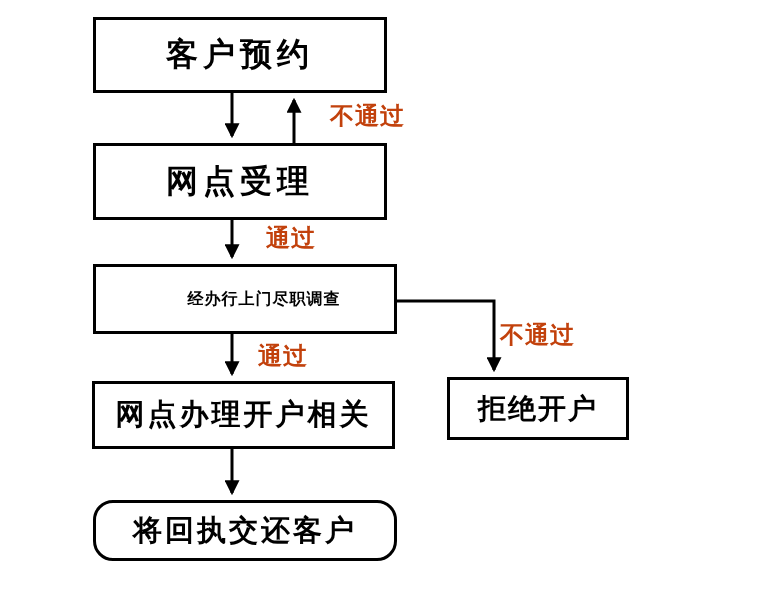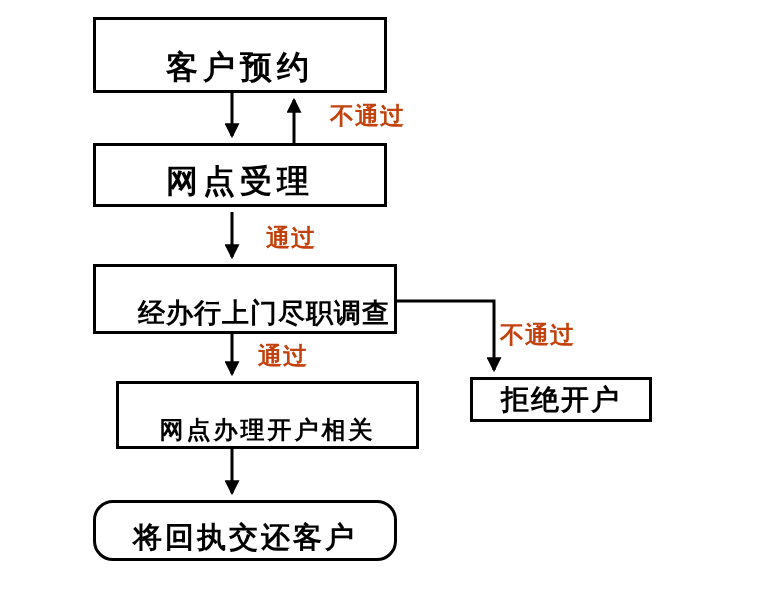--- a/index.html
+++ b/index.html
@@ -12,30 +12,30 @@
     overflow: hidden;
   }
   .node {
     position: absolute;
     box-sizing: border-box;
     border: 3px solid #000000;
     background: #ffffff;
     color: #000000;
     font-weight: bold;
     display: flex;
-    align-items: flex-end;
+    align-items: center;
     justify-content: center;
     white-space: nowrap;
   }
   .node-customer-reservation { left: 93px;  top: 17px;  width: 294px; height: 76px; font-size: 32px; letter-spacing: 5px; }
-  .node-branch-acceptance    { left: 93px;  top: 143px; width: 294px; height: 64px; font-size: 32px; letter-spacing: 5px; }
-  .node-due-diligence        { left: 93px;  top: 264px; width: 304px; height: 70px; font-size: 27px; letter-spacing: 1px; padding-left: 38px; }
-  .node-account-opening      { left: 92px;  top: 381px; width: 303px; height: 68px; font-size: 24px; letter-spacing: 3px; margin-left: 24px; }
+  .node-branch-acceptance    { left: 93px;  top: 143px; width: 294px; height: 77px; font-size: 32px; letter-spacing: 5px; }
+  .node-due-diligence        { left: 93px;  top: 264px; width: 304px; height: 70px; font-size: 16px; letter-spacing: 1px; padding-left: 38px; }
+  .node-account-opening      { left: 92px;  top: 381px; width: 303px; height: 68px; font-size: 29px; letter-spacing: 3px; }
   .node-return-receipt       { left: 93px;  top: 500px; width: 304px; height: 61px; font-size: 29px; letter-spacing: 3px; border-radius: 20px; }
-  .node-reject-account       { left: 470px; top: 377px; width: 182px; height: 45px; font-size: 28px; letter-spacing: 2px; }
+  .node-reject-account       { left: 447px; top: 377px; width: 182px; height: 63px; font-size: 28px; letter-spacing: 2px; }
   .edge-label {
     position: absolute;
     color: #c2410c;
     font-weight: bold;
     font-size: 24px;
     letter-spacing: 1px;
     white-space: nowrap;
   }
   .label-acceptance-fail { left: 330px; top: 100px; }
   .label-acceptance-pass { left: 266px; top: 222px; }

